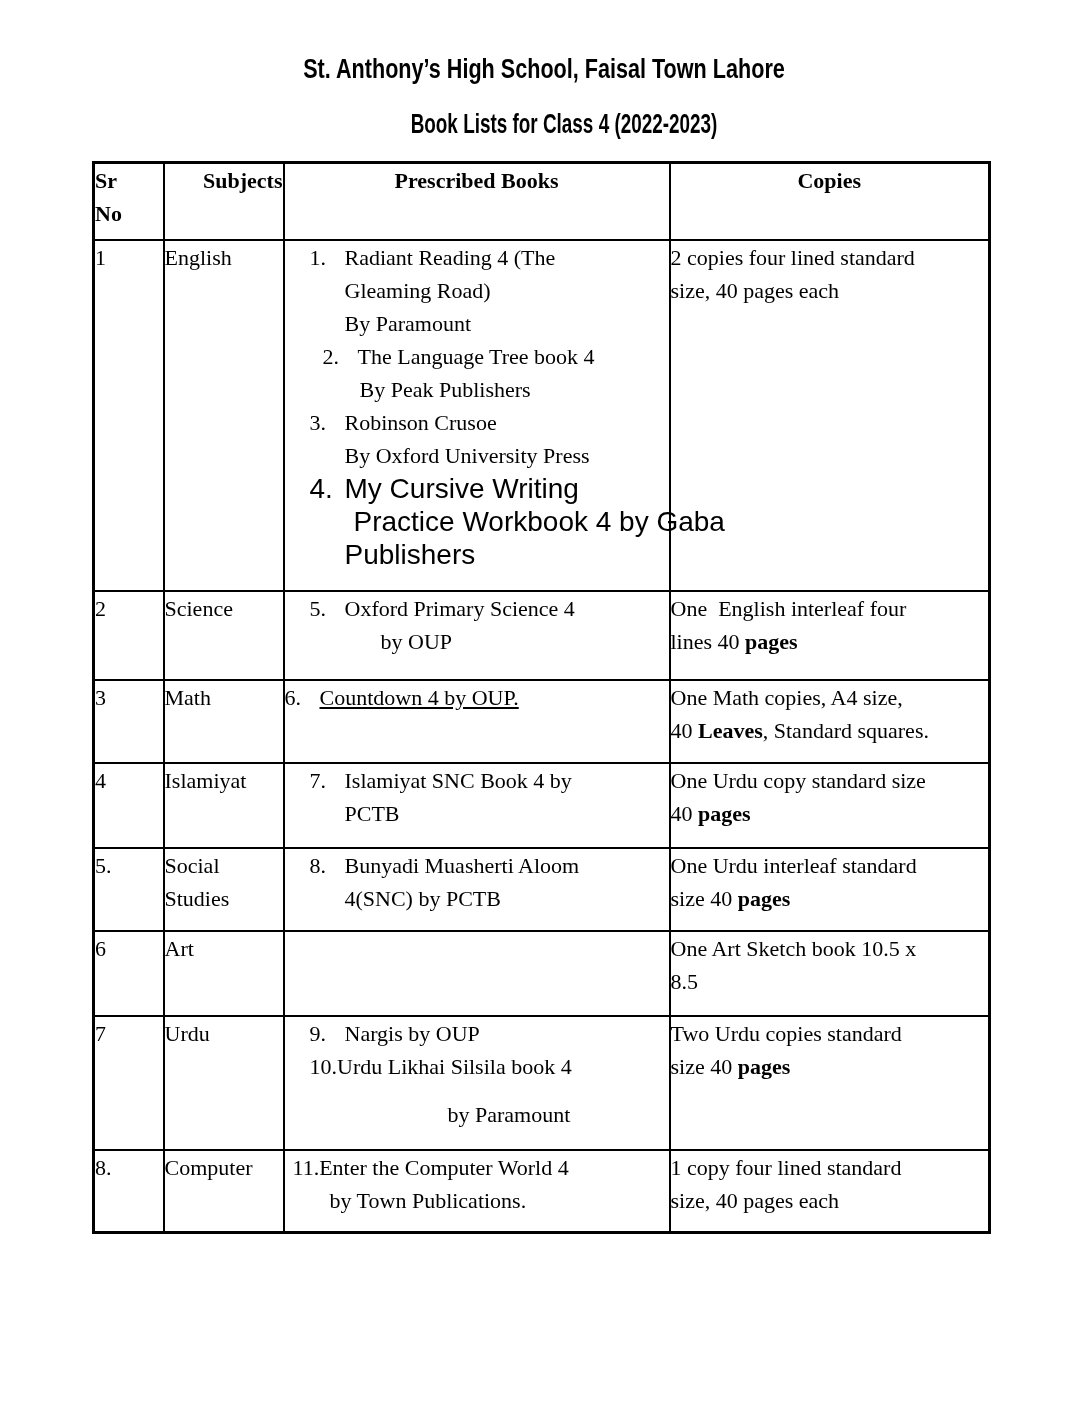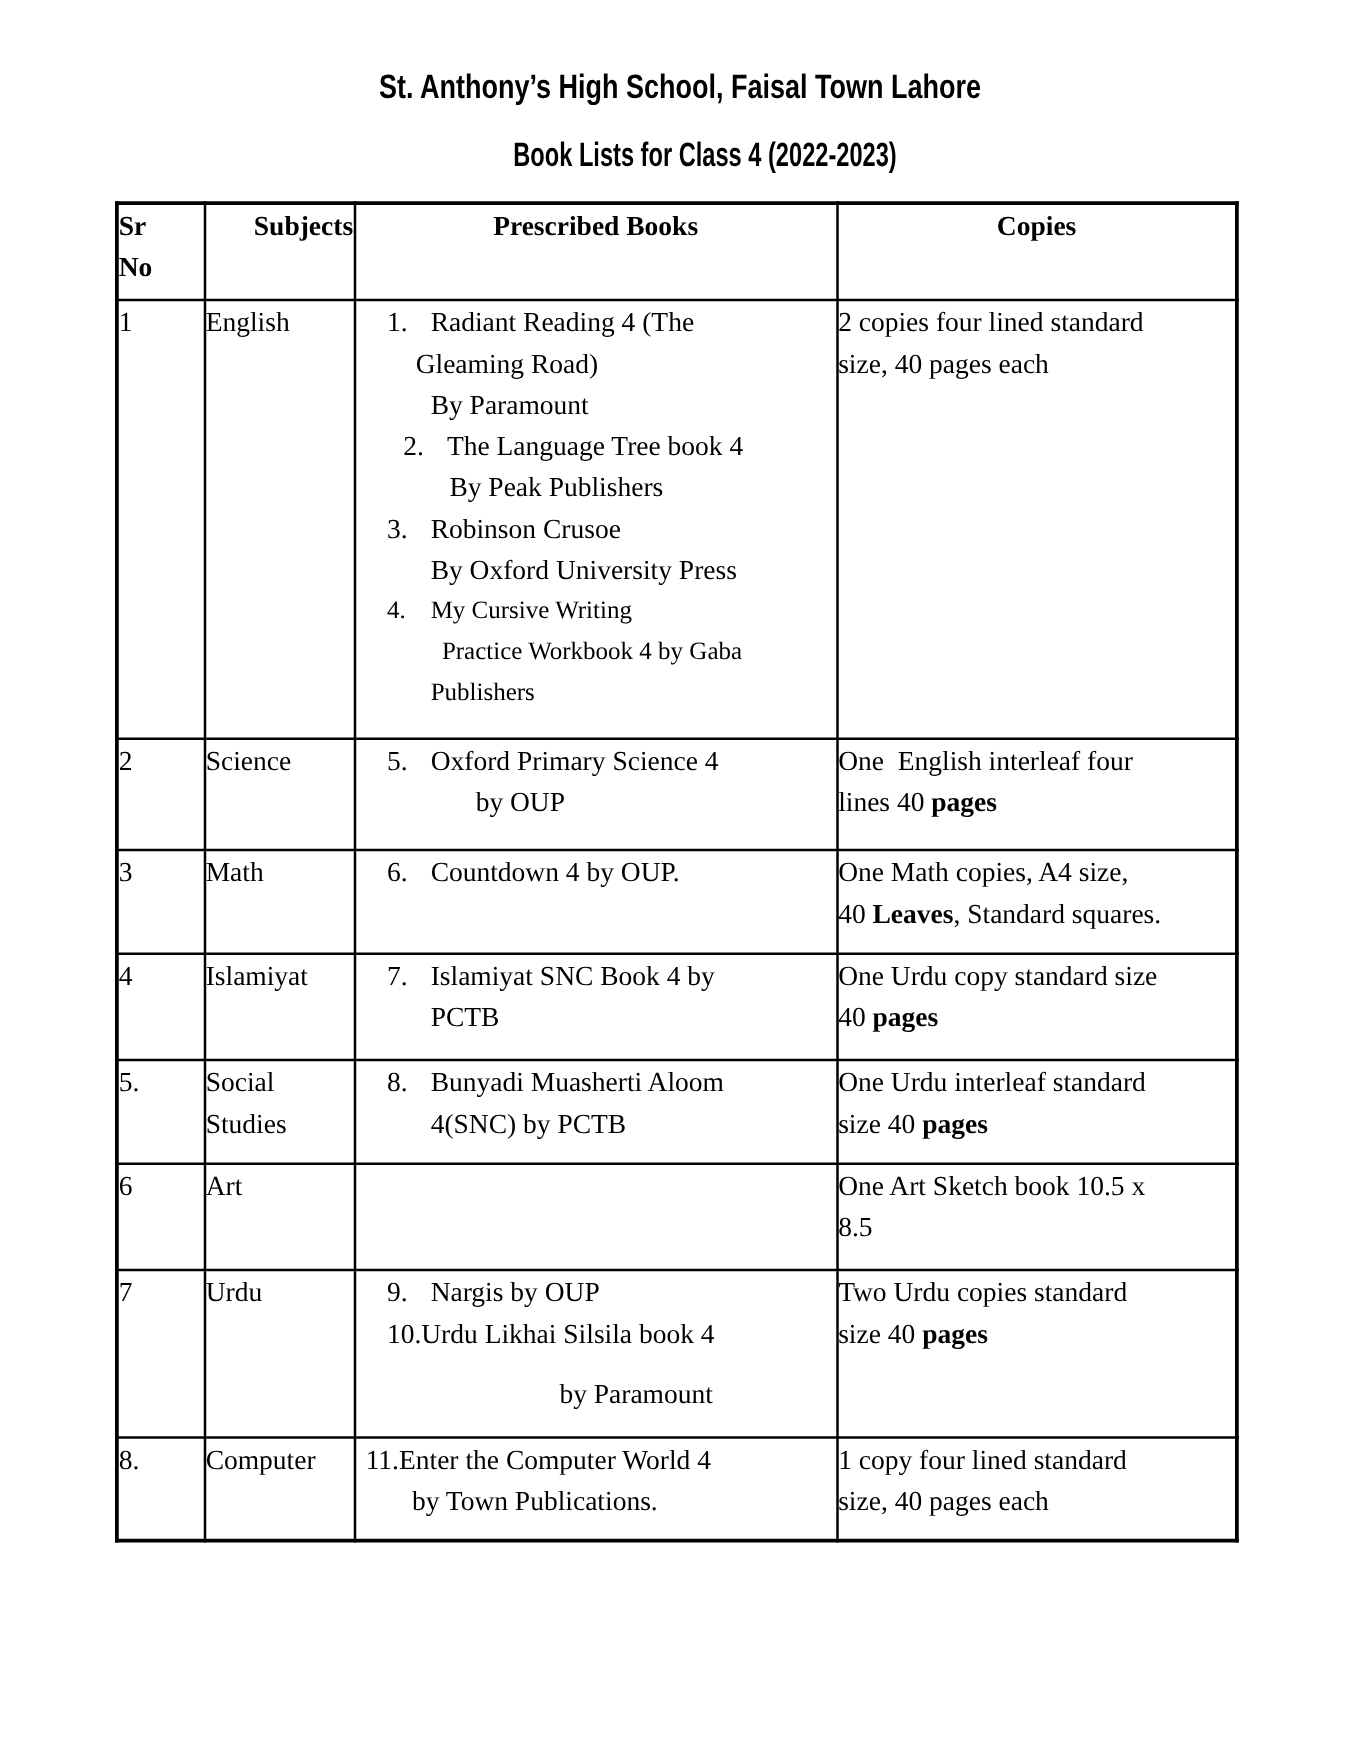--- a/index.html
+++ b/index.html
@@ -64,22 +64,22 @@
 
   td.sr-cell      { padding: 6px 0 0 11px; }
   td.subject-cell { padding: 6px 4px 0 10px; white-space: pre-wrap; }
   td.books-cell   { padding: 6px 0 0 0; }
   td.copies-cell  { padding: 6px 8px 0 11px; white-space: pre-wrap; }
   td.copies-cell .bold { font-weight: bold; }
 
   .book-line { white-space: nowrap; }
   .book-line .marker { display: inline-block; width: 35px; }
   .book-line.sans {
-    font-family: Liberation Serif, serif;
-    font-size: 20px;
+    font-family: Liberation Sans, sans-serif;
+    font-size: 28px;
   }
 
   .note {
     margin: 9px 0 0 125px;
     width: 800px;
     font-size: 22px;
     line-height: 34px;
     white-space: pre-wrap;
   }
   .note .note-label { font-weight: bold; }
@@ -108,21 +108,21 @@
         <th class="col-books">Prescribed Books</th>
         <th class="col-copies">Copies</th>
       </tr>
     </thead>
     <tbody id="table-body">
         <tr style="height: 351px;">
           <td class="sr-cell">1</td>
           <td class="subject-cell">English</td>
           <td class="books-cell">
             <div class="book-line" style="padding-left: 25px;"><span class="marker">1.</span>Radiant Reading 4 (The</div>
-            <div class="book-line" style="padding-left: 48px;">Gleaming Road)</div>
+            <div class="book-line" style="padding-left: 60px;">Gleaming Road)</div>
             <div class="book-line" style="padding-left: 60px;">By Paramount</div>
             <div class="book-line" style="padding-left: 38px;"><span class="marker">2.</span>The Language Tree book 4</div>
             <div class="book-line" style="padding-left: 75px;">By Peak Publishers</div>
             <div class="book-line" style="padding-left: 25px;"><span class="marker">3.</span>Robinson Crusoe</div>
             <div class="book-line" style="padding-left: 60px;">By Oxford University Press</div>
             <div class="book-line sans" style="padding-left: 25px;"><span class="marker">4.</span>My Cursive Writing</div>
             <div class="book-line sans" style="padding-left: 69px;">Practice Workbook 4 by Gaba</div>
             <div class="book-line sans" style="padding-left: 60px;">Publishers</div>
           </td>
           <td class="copies-cell"><span>2 copies four lined standard
@@ -135,21 +135,21 @@
             <div class="book-line" style="padding-left: 25px;"><span class="marker">5.</span>Oxford Primary Science 4</div>
             <div class="book-line" style="padding-left: 96px;">by OUP</div>
           </td>
           <td class="copies-cell"><span>One  English interleaf four
 lines 40 </span><span class="bold">pages</span></td>
         </tr>
         <tr style="height: 83px;">
           <td class="sr-cell">3</td>
           <td class="subject-cell">Math</td>
           <td class="books-cell">
-            <div class="book-line" style="padding-left: 25px;"><span class="marker">6.</span>Countdown 4 by OUP.</div>
+            <div class="book-line" style=" text-decoration: underline;"><span class="marker">6.</span>Countdown 4 by OUP.</div>
           </td>
           <td class="copies-cell"><span>One Math copies, A4 size,
 40 </span><span class="bold">Leaves</span><span>, Standard squares.</span></td>
         </tr>
         <tr style="height: 85px;">
           <td class="sr-cell">4</td>
           <td class="subject-cell">Islamiyat</td>
           <td class="books-cell">
             <div class="book-line" style="padding-left: 25px;"><span class="marker">7.</span>Islamiyat SNC Book 4 by</div>
             <div class="book-line" style="padding-left: 60px;">PCTB</div>

